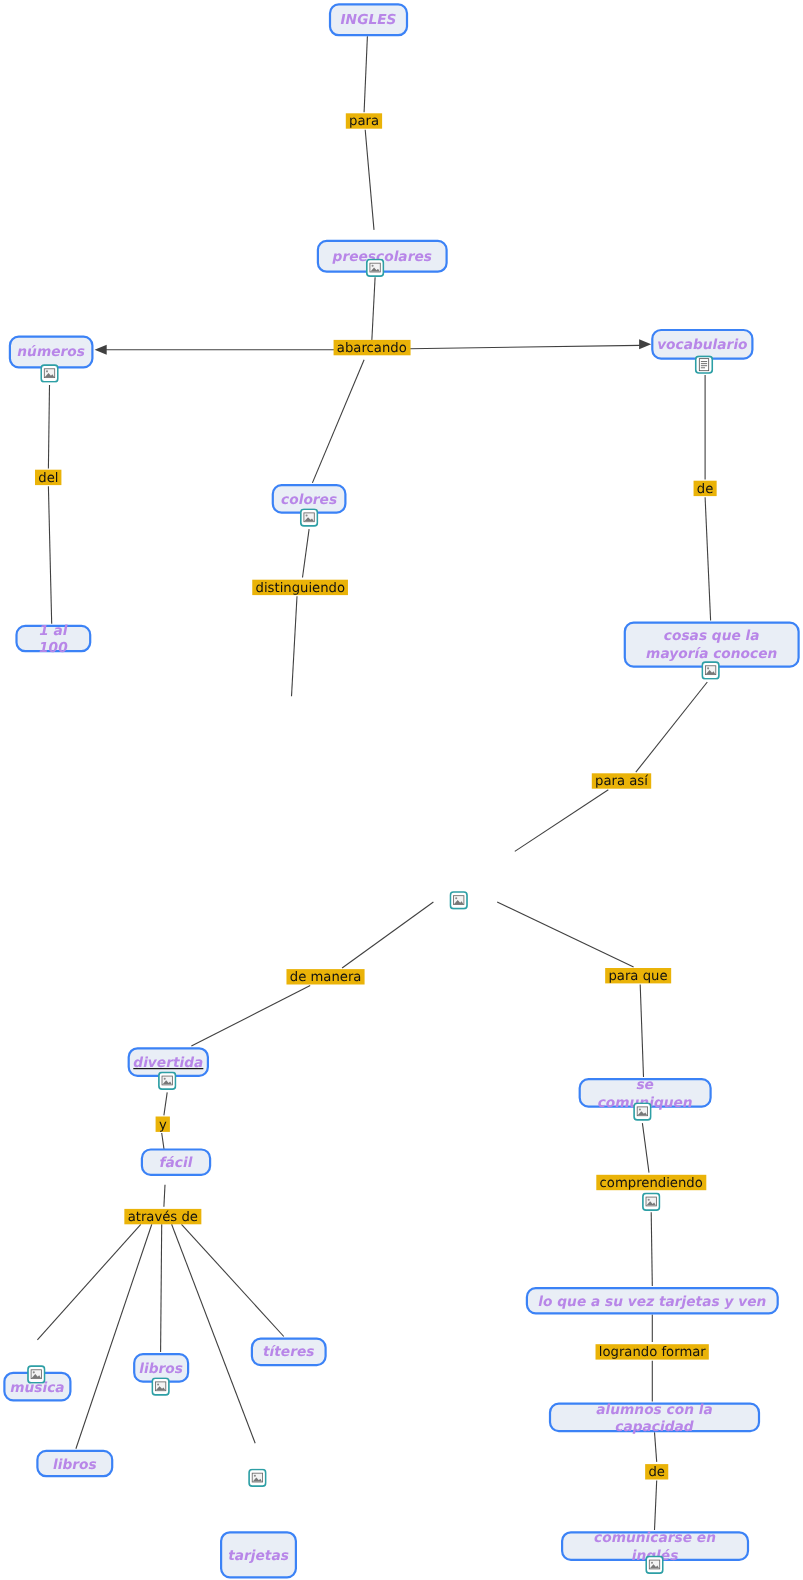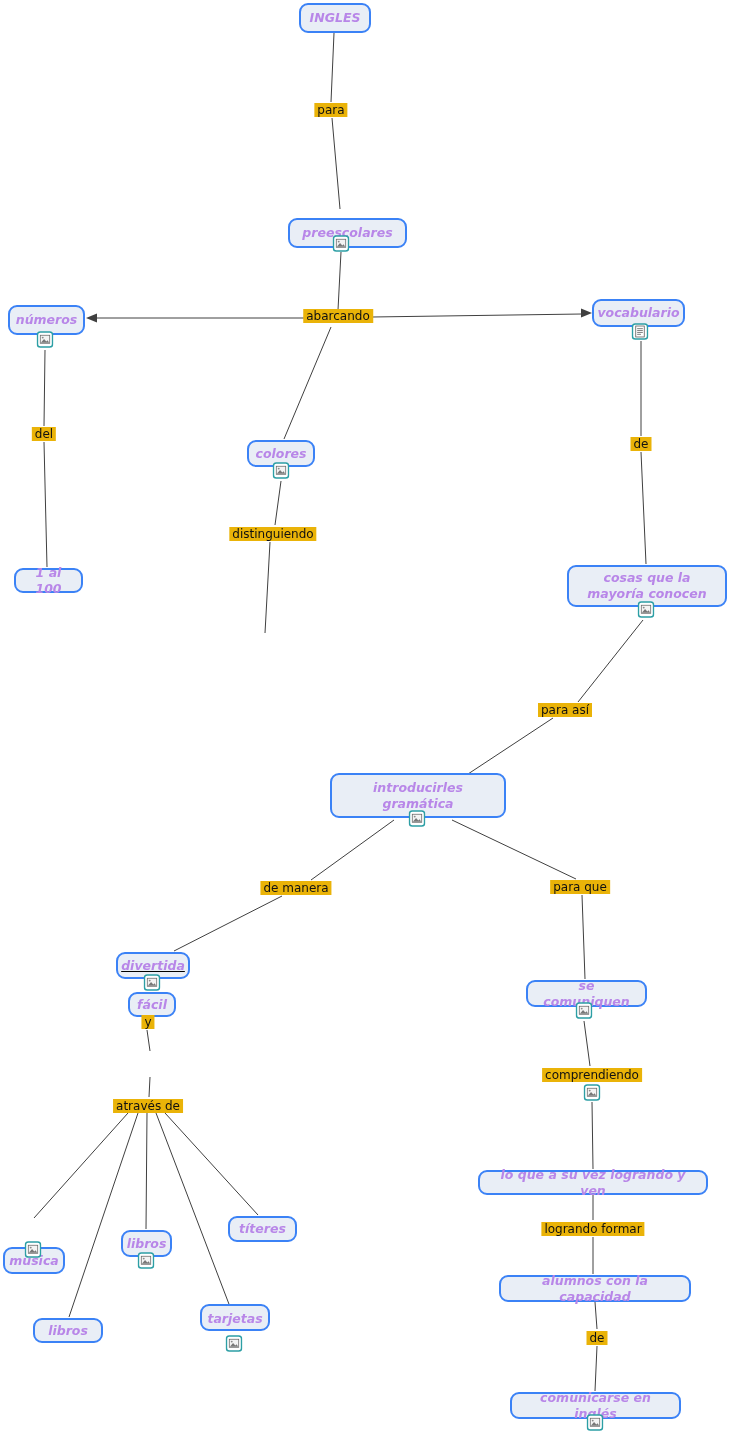--- a/index.html
+++ b/index.html
@@ -114,58 +114,55 @@
 
   <div class="node" style="left:14px;top:568px;width:69px;height:25px;">
     <span class="node-label">1 al 100</span>
   </div>
 
 
   <div class="node" style="left:567px;top:565px;width:160px;height:42px;">
     <span class="node-label">cosas que la mayoría conocen</span>
   </div>
 
-  <div class="node" style="left:330px;top:773px;width:176px;height:45px;align-items:flex-start;">
-    <span class="node-label" style="margin-top:3px;">introducirles gramática</span>
-  </div>
 
   <div class="node" style="left:116px;top:952px;width:74px;height:27px;text-decoration:underline;">
     <span class="node-label">divertida</span>
   </div>
 
   <div class="node" style="left:526px;top:980px;width:121px;height:27px;">
     <span class="node-label">se comuniquen</span>
   </div>
 
-  <div class="node" style="left:128px;top:992px;width:48px;height:25px;">
+  <div class="node" style="left:128px;top:1044px;width:64px;height:25px;">
     <span class="node-label">fácil</span>
   </div>
 
   <div class="node" style="left:3px;top:1219px;width:62px;height:27px;margin-top:28px;">
     <span class="node-label">música</span>
   </div>
 
   <div class="node" style="left:33px;top:1318px;width:70px;height:25px;">
     <span class="node-label">libros</span>
   </div>
 
   <div class="node" style="left:121px;top:1230px;width:51px;height:27px;">
     <span class="node-label">libros</span>
   </div>
 
-  <div class="node" style="left:200px;top:1304px;width:70px;height:27px;align-items:flex-end;">
+  <div class="node" style="left:200px;top:1392px;width:70px;height:43px;">
     <span class="node-label">tarjetas</span>
   </div>
 
   <div class="node" style="left:228px;top:1216px;width:69px;height:26px;">
     <span class="node-label">títeres</span>
   </div>
 
   <div class="node" style="left:478px;top:1170px;width:230px;height:25px;">
-    <span class="node-label">lo que a su vez logrando y ven</span>
+    <span class="node-label">lo que a su vez tarjetas y ven</span>
   </div>
 
   <div class="node" style="left:510px;top:1392px;width:171px;height:27px;">
     <span class="node-label">comunicarse en inglés</span>
   </div>
 
   <div class="node" style="left:499px;top:1275px;width:192px;height:27px;">
     <span class="node-label">alumnos con la capacidad</span>
   </div>
 

